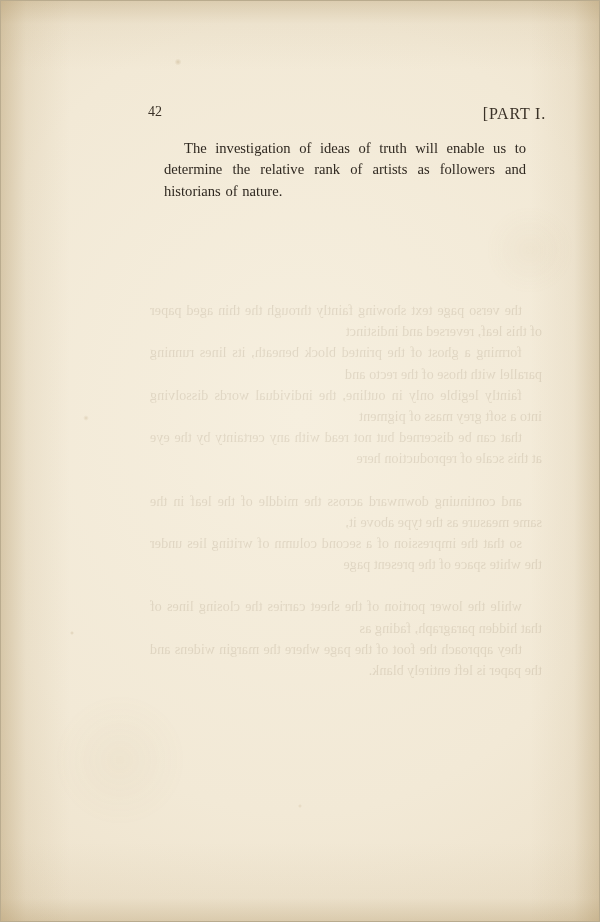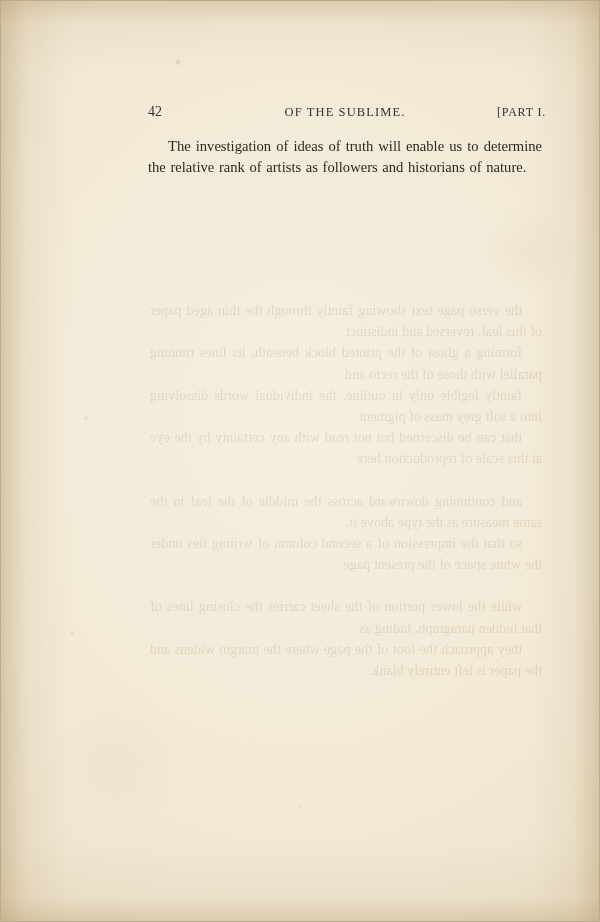--- a/index.html
+++ b/index.html
@@ -87,29 +87,29 @@
     text-align: center;
     font-variant: small-caps;
     font-size: 12.5px;
     letter-spacing: 1.1px;
   }
   .part-label {
     position: absolute;
     right: -4px;
     top: 1px;
     font-variant: small-caps;
-    font-size: 12px;
+    font-size: 16px;
     letter-spacing: .8px;
   }
 
   .paragraphs {
     margin-top: 14px;
   }
   p.para {
-    margin: 0;
+    margin: 16px;
     text-indent: 20px;
     text-align: justify;
     font-size: 14.6px;
     line-height: 21.4px;
     color: #2f2820;
     word-spacing: 1px;
     -webkit-font-smoothing: antialiased;
   }
 
   
@@ -149,21 +149,20 @@
     <p>so that the impression of a second column of writing lies under the white space of the present page</p>
     <div class="gap"></div>
     <p>while the lower portion of the sheet carries the closing lines of that hidden paragraph, fading as</p>
     <p>they approach the foot of the page where the margin widens and the paper is left entirely blank.</p>
   </div>
 
   <div class="page-body">
 
     <div class="running-head">
       <span class="folio">42</span>
-      <span class="head-title">OF THE SUBLIME.</span>
       <span class="part-label">[PART I.</span>
     </div>
 
     <div class="paragraphs">
       <p class="para">The investigation of ideas of truth will enable us to determine the relative rank of artists as followers and historians of nature.</p>
     </div>
 
   </div>
 </div>
 

